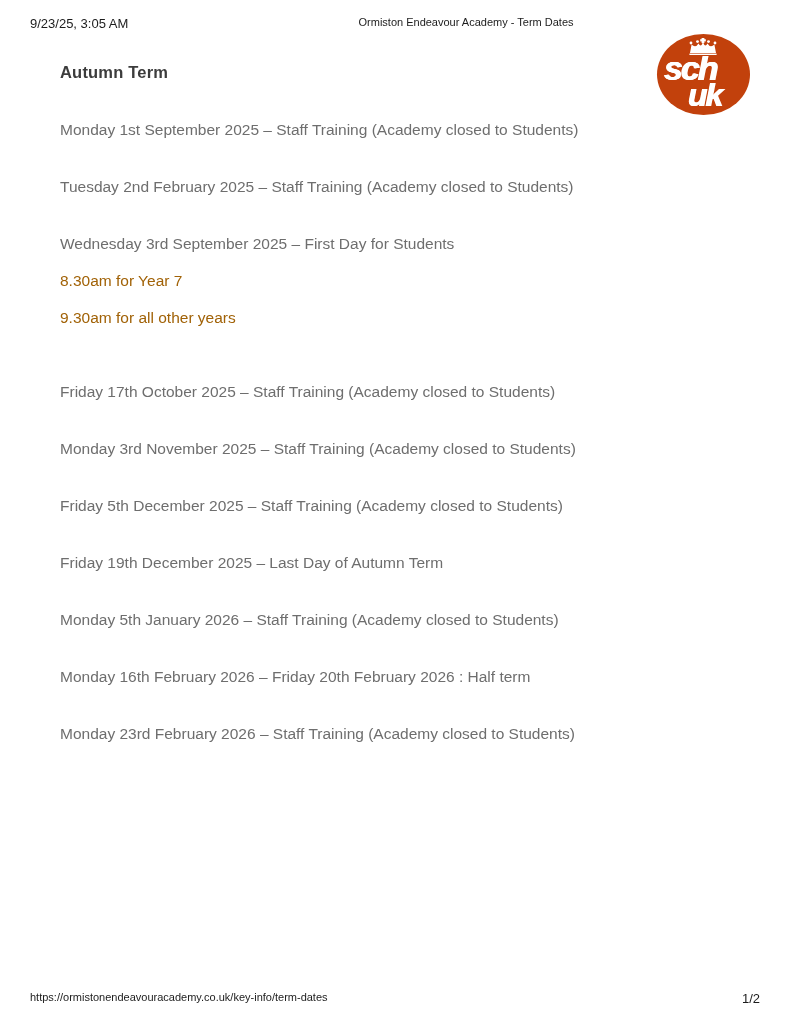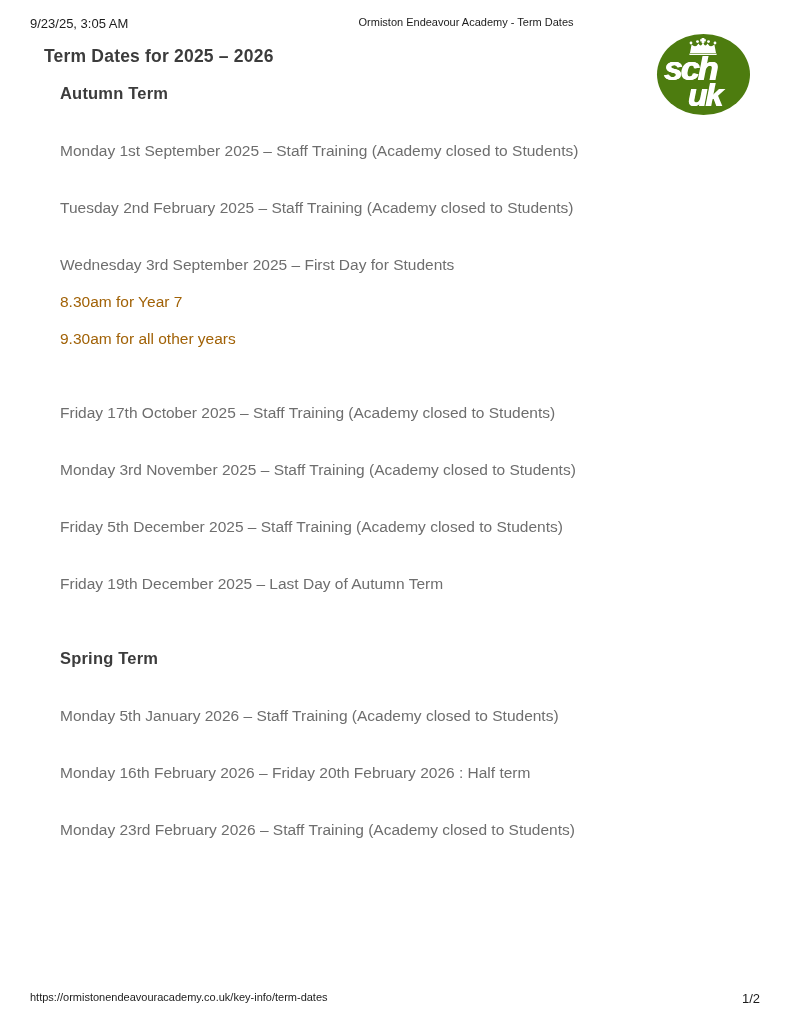--- a/index.html
+++ b/index.html
@@ -122,53 +122,51 @@
     margin: 0;
     height: 17px;
   }
 </style>
 </head>
 <body>
 
 <div class="print-datetime">9/23/25, 3:05 AM</div>
 <div class="print-doc-title">Ormiston Endeavour Academy - Term Dates</div>
 
-<div class="logo" style="background: #4d7c0f;">
+<div class="logo" style="background: #c2410c;">
   <svg class="crown" width="34" height="17" viewBox="0 0 34 17">
     <rect x="15.6" y="0" width="2.8" height="5" fill="#ffffff"></rect>
     <rect x="14.2" y="1.2" width="5.6" height="2.2" fill="#ffffff"></rect>
     <path d="M4 15 L30 15 L28.4 6.5 Q24.5 10.5 21.5 5.5 Q19 10 17 4 Q15 10 12.5 5.5 Q9.5 10.5 5.6 6.5 Z" fill="#ffffff"></path>
     <circle cx="5" cy="5" r="1.4" fill="#ffffff"></circle>
     <circle cx="11.5" cy="3.6" r="1.4" fill="#ffffff"></circle>
     <circle cx="22.5" cy="3.6" r="1.4" fill="#ffffff"></circle>
     <circle cx="29" cy="5" r="1.4" fill="#ffffff"></circle>
     <rect x="3.4" y="15.6" width="27.2" height="1.4" fill="#ffffff"></rect>
   </svg>
   <div class="logo-text logo-line1" style="color: rgb(255, 255, 255);">sch</div>
   <div class="logo-text logo-line2" style="color: rgb(255, 255, 255); font-style: italic;">uk</div>
 </div>
 
 <div class="content">
-  <h1 class="doc-title">Term Dates for 2025 – 2026</h1>
   <div id="sections">
       <section>
         <h2 class="section-heading">Autumn Term</h2>
         <p class="line date">Monday 1st September 2025 – Staff Training (Academy closed to Students)</p>
         <p class="line date">Tuesday 2nd February 2025 – Staff Training (Academy closed to Students)</p>
         <p class="line date">Wednesday 3rd September 2025 – First Day for Students</p>
         <p class="line note">8.30am for Year 7</p>
         <p class="line note">9.30am for all other years</p>
         <p class="line blank"></p>
         <p class="line date">Friday 17th October 2025 – Staff Training (Academy closed to Students)</p>
         <p class="line date">Monday 3rd November 2025 – Staff Training (Academy closed to Students)</p>
         <p class="line date">Friday 5th December 2025 – Staff Training (Academy closed to Students)</p>
         <p class="line date">Friday 19th December 2025 – Last Day of Autumn Term</p>
       </section>
       <section>
-        <h2 class="section-heading">Spring Term</h2>
         <p class="line date">Monday 5th January 2026 – Staff Training (Academy closed to Students)</p>
         <p class="line date">Monday 16th February 2026 – Friday 20th February 2026 : Half term</p>
         <p class="line date">Monday 23rd February 2026 – Staff Training (Academy closed to Students)</p>
       </section>
     </div>
 </div>
 
 <div class="print-footer-url">https://ormistonendeavouracademy.co.uk/key-info/term-dates</div>
 <div class="print-footer-page">1/2</div>
 

